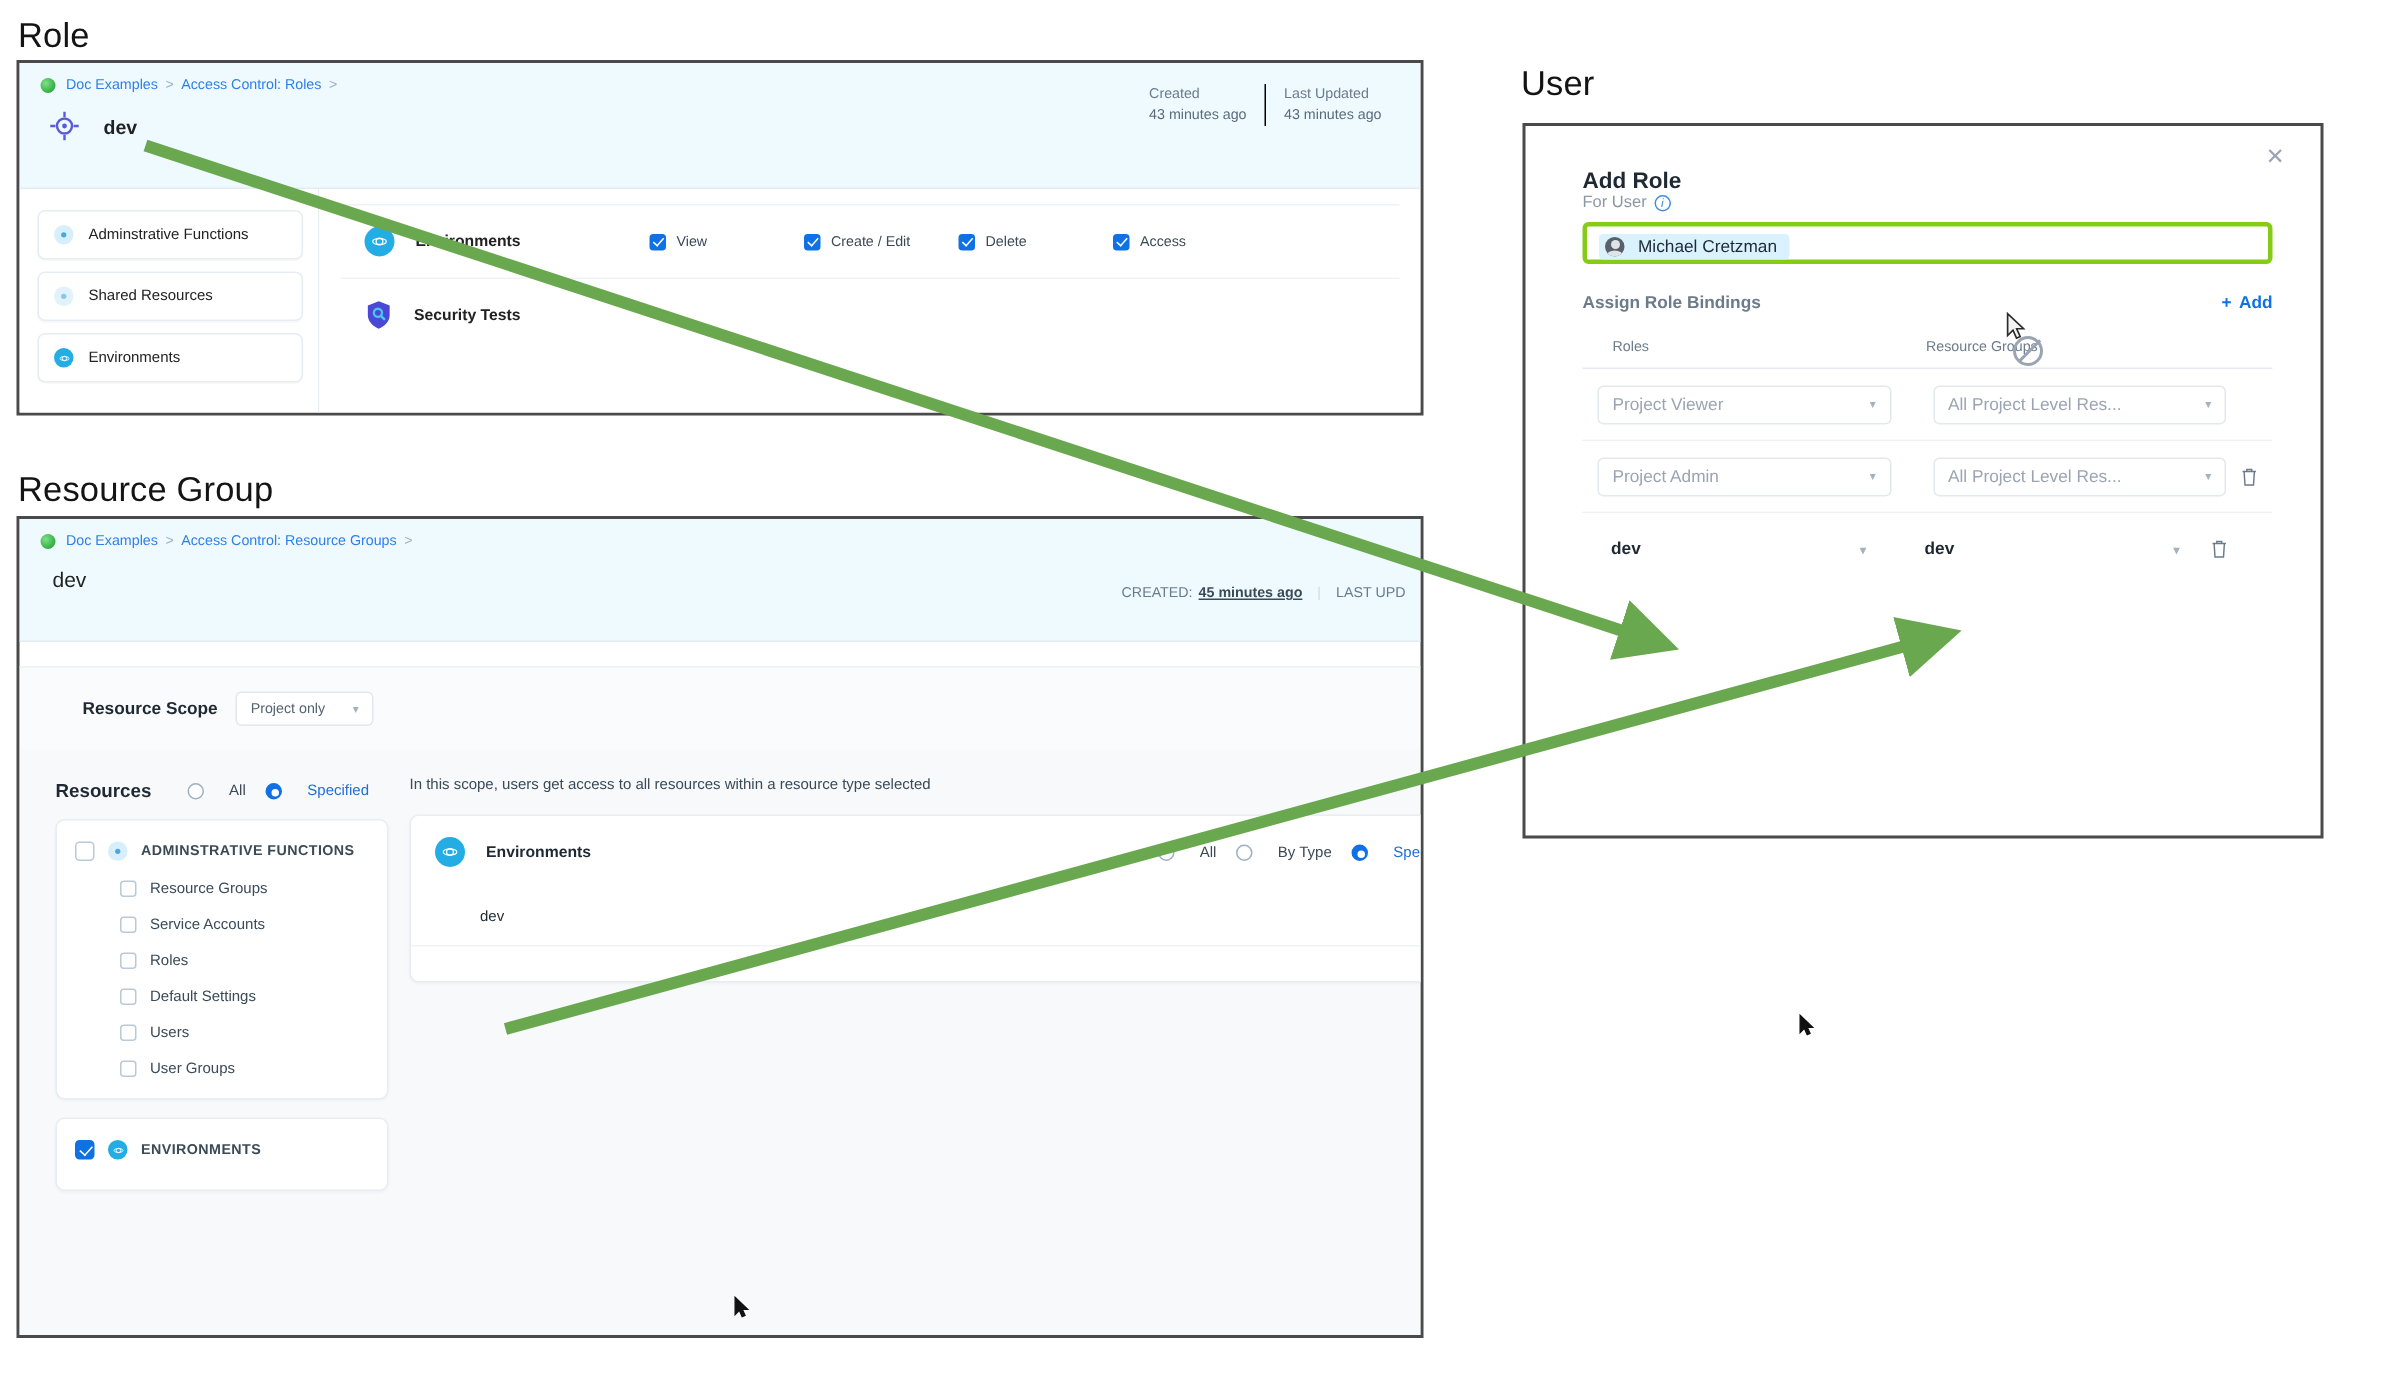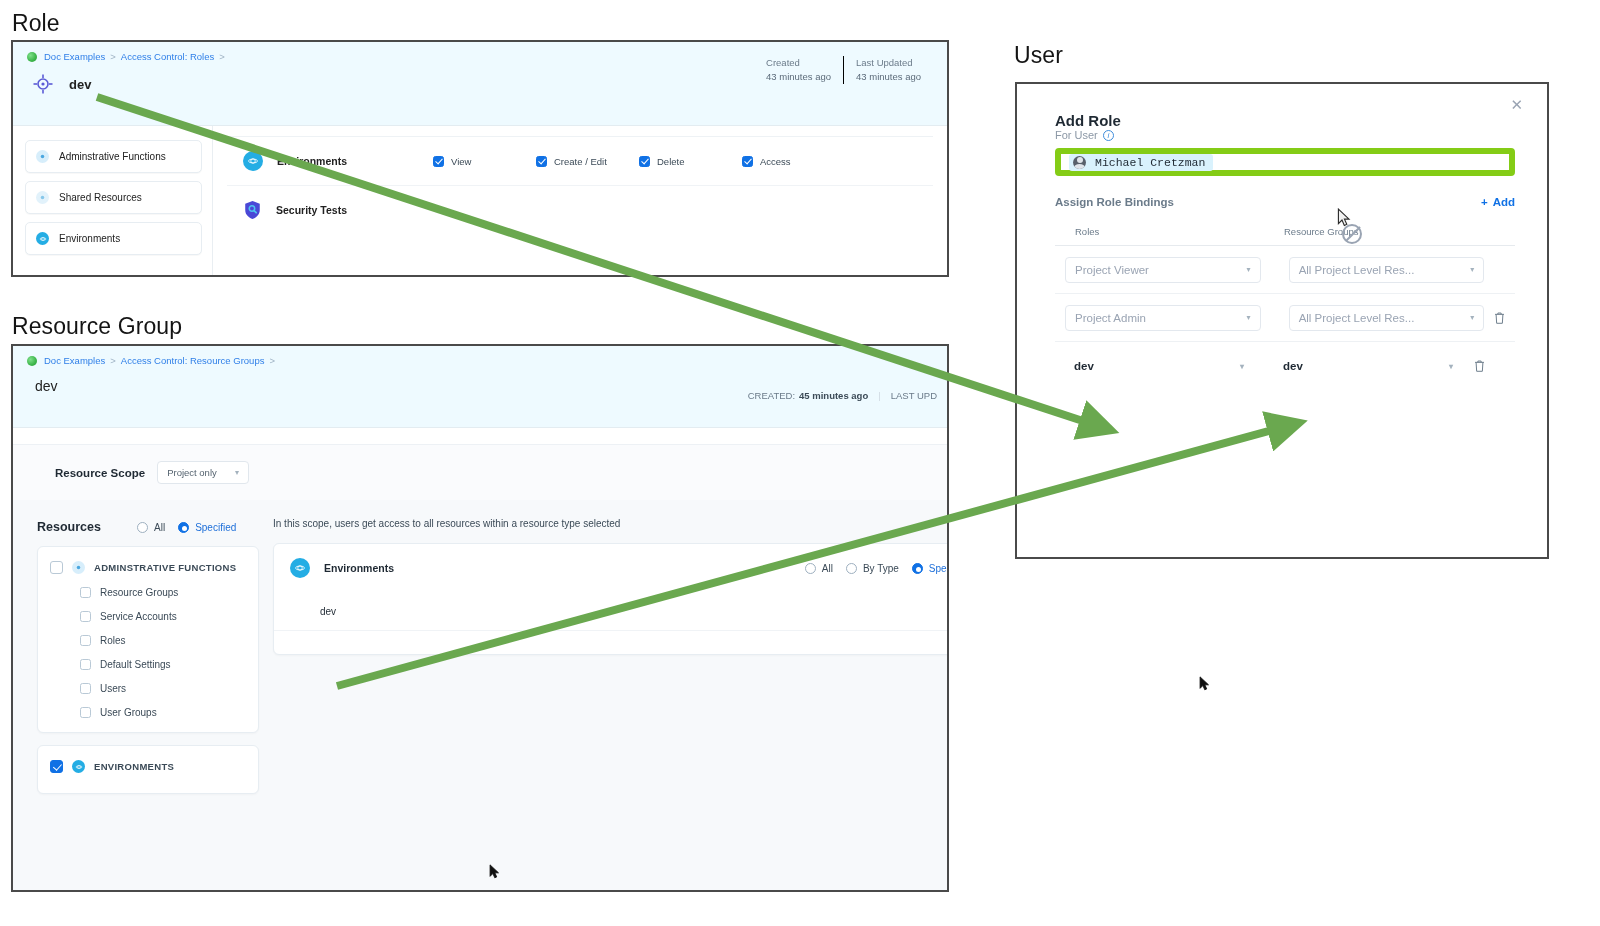--- a/index.html
+++ b/index.html
@@ -115,21 +115,21 @@
     border:1px solid #e1e7ed; background:#fff; border-radius:4px;
     font-size:9.5px; color:#55636f; padding:5px 9px; display:flex; align-items:center; gap:16px;
     min-width:92px; justify-content:space-between;
   }
   .chev { color:#a4b2be; font-size:8px; }
 
   .rg-main { display:flex; background:#f7f9fb; height:100%;}
   .rg-left { width:246px; padding:20px 0 0 24px;}
   .res-head { display:flex; align-items:center; gap:0; margin-bottom:12px;}
   .res-head .rh-title { font-size:12.5px; font-weight:700; color:#1f2933; width:100px;}
-  .rg-opt { display:flex; align-items:center; gap:6px; font-size:10px; color:#3b4a57; margin-right:13px;}
+  .rg-opt { display:flex; align-items:center; gap:17px; font-size:10px; color:#3b4a57; margin-right:13px;}
   .rg-opt.sel-txt { color:#1e6fd9;justify-content:space-between;}
   .tree-card {
     border:1px solid #e7edf2; border-radius:6px; background:#fff;
     padding:14px 12px; margin-bottom:12px; box-shadow:0 1px 2px rgba(0,0,0,.03);
   }
   .tree-top { display:flex; align-items:center; gap:9px; font-size:9.5px; font-weight:600;
               color:#3b4a57; letter-spacing:.3px; }
   .tree-item { display:flex; align-items:center; gap:9px; font-size:10px; color:#3b4a57;
                margin:13px 0 0 30px;}
   .rg-right { flex:1; padding:18px 0 0 14px;}
@@ -147,22 +147,22 @@
   
   .dlg { background:#fff; }
   .dlg-title { font-size:15px; font-weight:700; color:#1f2933; }
   .x-close { position:absolute; right:24px; top:13px; font-size:15px; color:#9aa4b3; cursor:default; line-height:1;}
   .fld-lbl { font-size:11px; color:#8c98a6; display:flex; align-items:center; gap:5px;}
   .info-i {
     width:11px;height:11px;border:1px solid #3f8ddb;border-radius:50%;color:#3f8ddb;
     font-size:8px;display:inline-flex;align-items:center;justify-content:center;font-style:italic;
   }
   .user-input {
-    margin-top:7px; border:6px solid #84cc16; border-radius:4px; background:#fff;
-    height:28px; display:flex; align-items:center; padding:0 8px;font-family:Liberation Mono, monospace;
+    margin-top:7px; border:3px solid #84cc16; border-radius:4px; background:#fff;
+    height:28px; display:flex; align-items:flex-end; padding:0 8px;
   }
   .user-chip {
     background:#d9f2fd; border-radius:3px; display:flex; align-items:center; gap:9px;
     padding:2px 8px 2px 4px; font-size:11.5px; color:#1f2933;
   }
   .avatar {
     width:13px;height:13px;border-radius:50%;
     background:radial-gradient(circle at 50% 34%, #5d6b79 0 38%, #2b3views 0);
     background:#58606b; position:relative; overflow:hidden; flex:0 0 auto;
   }
@@ -320,21 +320,21 @@
       <span class="crumb-dot"></span>
       <span class="crumb-link">Doc Examples</span>
       <span class="crumb-sep">&gt;</span>
       <span class="crumb-link">Access Control: Resource Groups</span>
       <span class="crumb-sep">&gt;</span>
     </div>
     <div style="padding:12px 0 0 22px; font-size:14px; color:#222;">dev</div>
 
     <div style="position:absolute; right:10px; top:44px; display:flex; align-items:center; gap:10px; font-size:9.5px; color:#3b4a57; white-space:nowrap;">
       <span style="color:#6b7b8a;">CREATED:</span>
-      <span style="margin-left:-6px;font-weight:700;">45 minutes ago</span>
+      <span style="margin-left:-6px;font-weight:700;text-decoration:underline;">45 minutes ago</span>
       <span style="color:#cfd9e2;">|</span>
       <span style="color:#6b7b8a;">LAST UPD</span>
     </div>
   </div>
 
 
   <div class="rg-scope-band">
     <div class="scope-row">
       <span class="scope-lbl">Resource Scope</span>
       <span class="sel">

